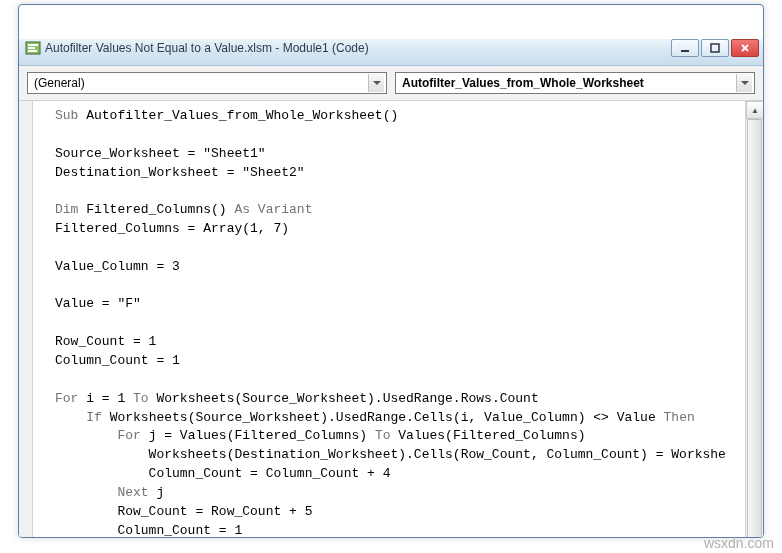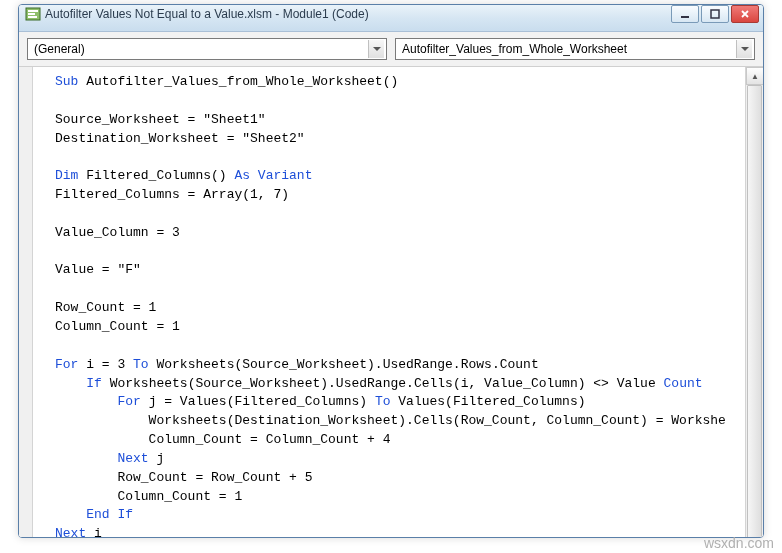--- a/index.html
+++ b/index.html
@@ -25,20 +25,21 @@
       flex-direction: column;
       overflow: hidden;
     }
     .titlebar {
       background: linear-gradient(to bottom, #eaf3f9 0%, #d6e6f3 50%, #c9ddee 100%);
       height: 28px;
       display: flex;
       align-items: center;
       padding: 0 4px 8px 6px;
       border-bottom: 1px solid #a9bfd6;
+      margin-top: 34px;
     }
     .titlebar-icon {
       width: 16px;
       height: 16px;
       display: flex;
       align-items: center;
       justify-content: center;
       margin-right: 4px;
     }
     .titlebar-text {
@@ -80,21 +81,21 @@
       flex: 1;
       height: 22px;
       background: #fff;
       border: 1px solid #7a7a7a;
       font-size: 12px;
       display: flex;
       align-items: center;
       justify-content: space-between;
       padding: 0 2px 0 6px;
     }
-    .dropdown-proc { font-weight: normal; }
+    .dropdown-proc { font-weight: bold; }
     .dropdown-arrow {
       width: 16px;
       height: 18px;
       display: flex;
       align-items: center;
       justify-content: center;
       background: linear-gradient(to bottom, #f7f7f7, #e0e0e0);
       border-left: 1px solid #c0c0c0;
     }
     .code-area-wrap {
@@ -117,21 +118,21 @@
     }
     .gutter {
       position: absolute;
       left: 0;
       top: 0;
       bottom: 0;
       width: 14px;
       background: #f0f0f0;
       border-right: 1px solid #d4d4d4;
     }
-    .kw { color: #1d4ed8; }
+    .kw { color: #737373; }
     .scrollbar-v {
       position: absolute;
       right: 0;
       top: 0;
       bottom: 18px;
       width: 18px;
       background: #f0f0f0;
       border-left: 1px solid #d4d4d4;
       display: flex;
       flex-direction: column;
@@ -228,22 +229,22 @@
 <span class="kw">Dim</span><span> Filtered_Columns() </span><span class="kw">As Variant</span>
 <span>Filtered_Columns = Array(1, 7)</span>
 <span></span>
 <span>Value_Column = 3</span>
 <span></span>
 <span>Value = "F"</span>
 <span></span>
 <span>Row_Count = 1</span>
 <span>Column_Count = 1</span>
 <span></span>
-<span class="kw">For</span><span> i = 3 </span><span class="kw">To</span><span> Worksheets(Source_Worksheet).UsedRange.Rows.Count</span>
-    <span class="kw">If</span><span> Worksheets(Source_Worksheet).UsedRange.Cells(i, Value_Column) &lt;&gt; Value </span><span class="kw">Count</span>
+<span class="kw">For</span><span> i = 1 </span><span class="kw">To</span><span> Worksheets(Source_Worksheet).UsedRange.Rows.Count</span>
+    <span class="kw">If</span><span> Worksheets(Source_Worksheet).UsedRange.Cells(i, Value_Column) &lt;&gt; Value </span><span class="kw">Then</span>
         <span class="kw">For</span><span> j = Values(Filtered_Columns) </span><span class="kw">To</span><span> Values(Filtered_Columns)</span>
 <span>            Worksheets(Destination_Worksheet).Cells(Row_Count, Column_Count) = Workshe</span>
 <span>            Column_Count = Column_Count + 4</span>
         <span class="kw">Next</span><span> j</span>
 <span>        Row_Count = Row_Count + 5</span>
 <span>        Column_Count = 1</span>
     <span class="kw">End If</span>
 <span class="kw">Next</span><span> i</span>
 <span></span>
 </div>

